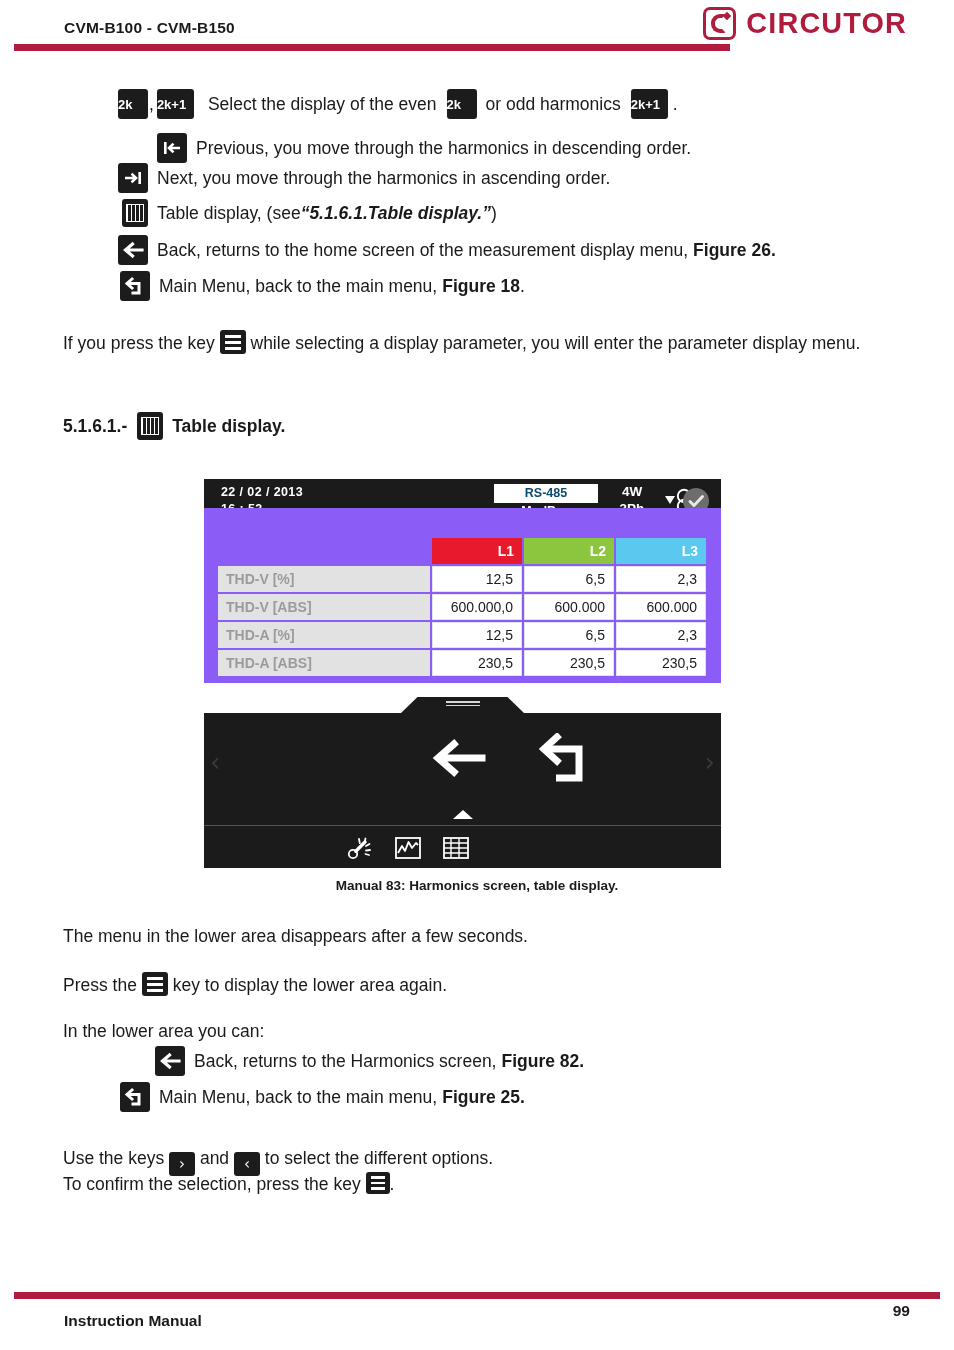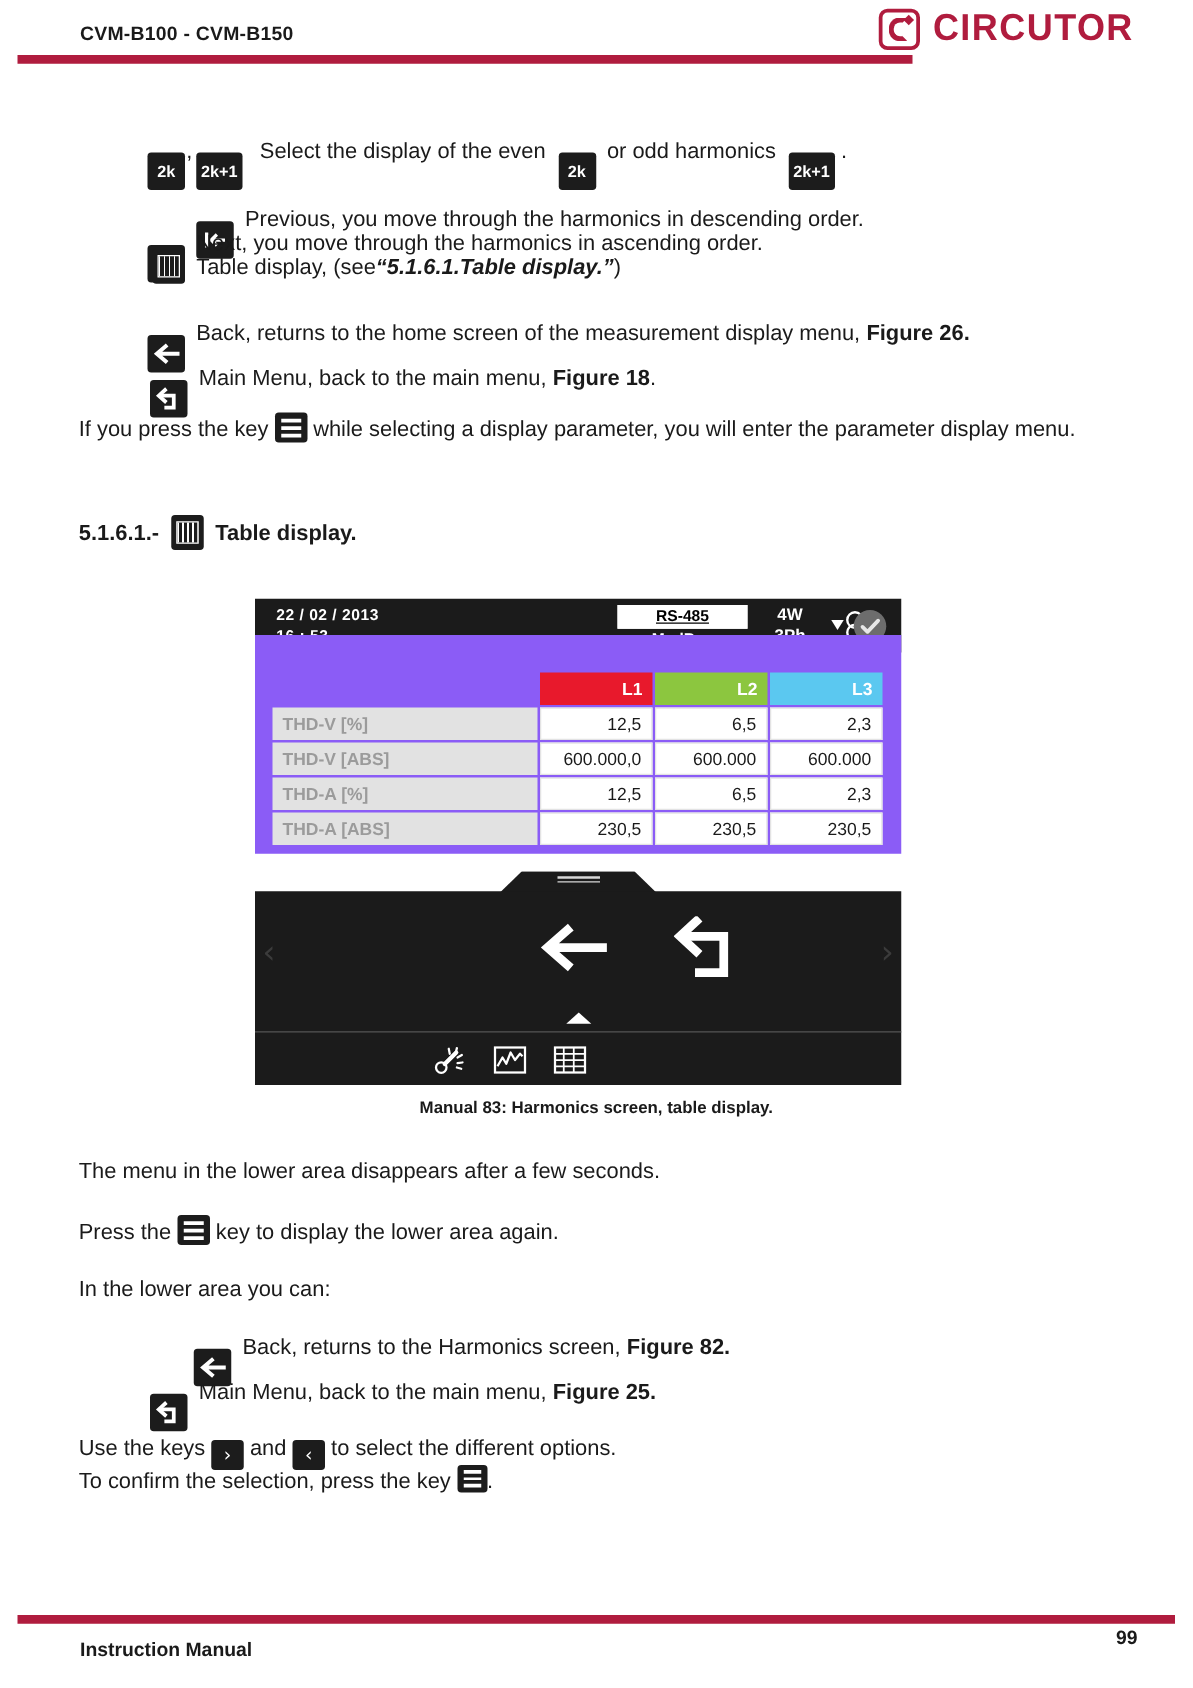--- a/index.html
+++ b/index.html
@@ -98,25 +98,23 @@
   .just {
     text-align: justify;
   }
 
   
   .key {
     display: inline-block;
     background: #1c1c1c;
     color: #ffffff;
     border-radius: 3px;
-    text-align: center;
     vertical-align: middle;
     position: relative;
     line-height: 1;
-    margin-top: 33px;
   }
   .key-sq {
     width: 30px; height: 30px;
   }
   .key-wide {
     width: 37px; height: 30px;
   }
   .key-lab {
     font-size: 13px;
     font-weight: bold;
@@ -213,23 +211,22 @@
     left: 290px; top: 5px;
     width: 104px;
     text-align: center;
     font-size: 12.5px;
     font-weight: bold;
     line-height: 16.5px;
   }
   .dev-comm .boxed {
     display: block;
     background: #ffffff;
-    color: #000000;
+    color: #0c4a6e;
     border: 1px solid #ffffff;
-    text-decoration: underline;
   }
   .dev-wire {
     position: absolute;
     left: 400px; top: 5px;
     width: 56px;
     text-align: center;
     font-size: 13.5px;
     font-weight: bold;
     line-height: 16.5px;
   }
@@ -438,21 +435,21 @@
     <span class="key key-sq" style="margin-left:10px;">
       <span class="key-lab">2k</span>
     </span>
     <span class="txt">or odd harmonics</span>
     <span class="key key-wide" style="margin-left:10px;">
       <span class="key-lab">2k+1</span>
     </span>
     <span class="txt" style="margin-left:5px;">.</span>
   </div>
 
-  <div class="itemline" style="left:118px; top:144px;padding-left:39px;">
+  <div class="itemline" style="left:118px; top:133px;padding-left:39px;">
     <span class="key key-sq">
       <svg width="30" height="30" viewBox="0 0 30 30">
         <rect x="7" y="9" width="2.6" height="12" fill="#fff"></rect>
         <path d="M23 15 H12.5 M16.5 10.6 L12 15 L16.5 19.4" stroke="#fff" stroke-width="2.6" fill="none"></path>
       </svg>
     </span>
     <span class="txt">Previous, you move through the harmonics in descending order.</span>
   </div>
 
   <div class="itemline" style="left:118px; top:163px;">

